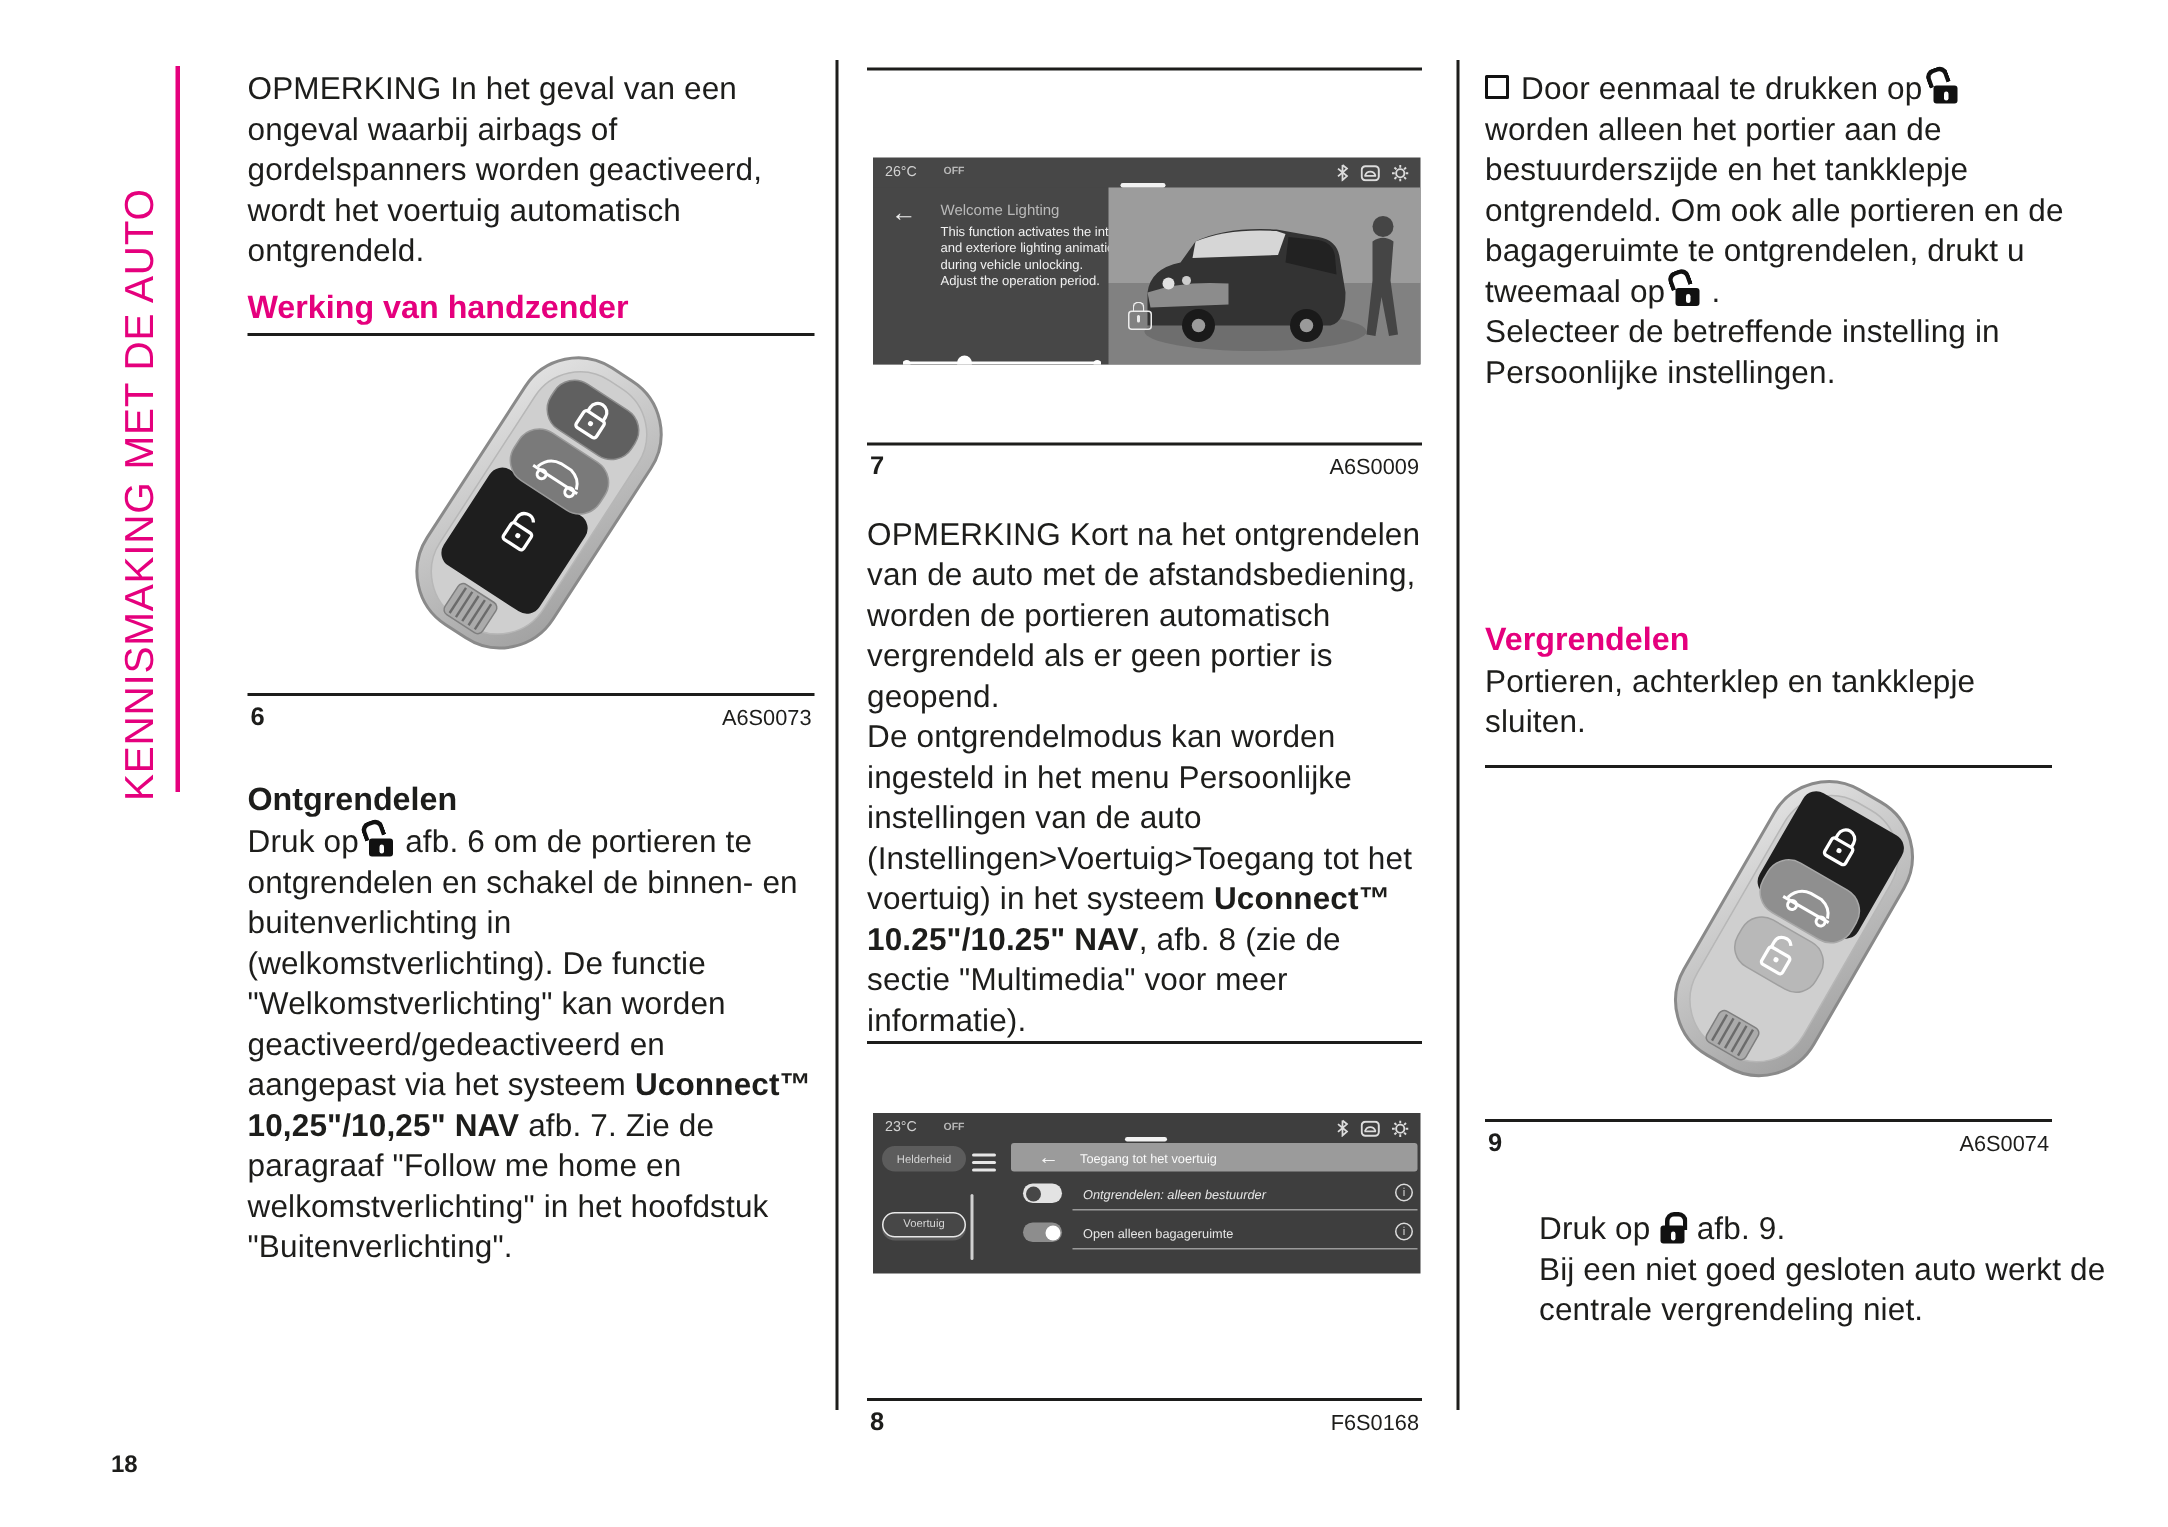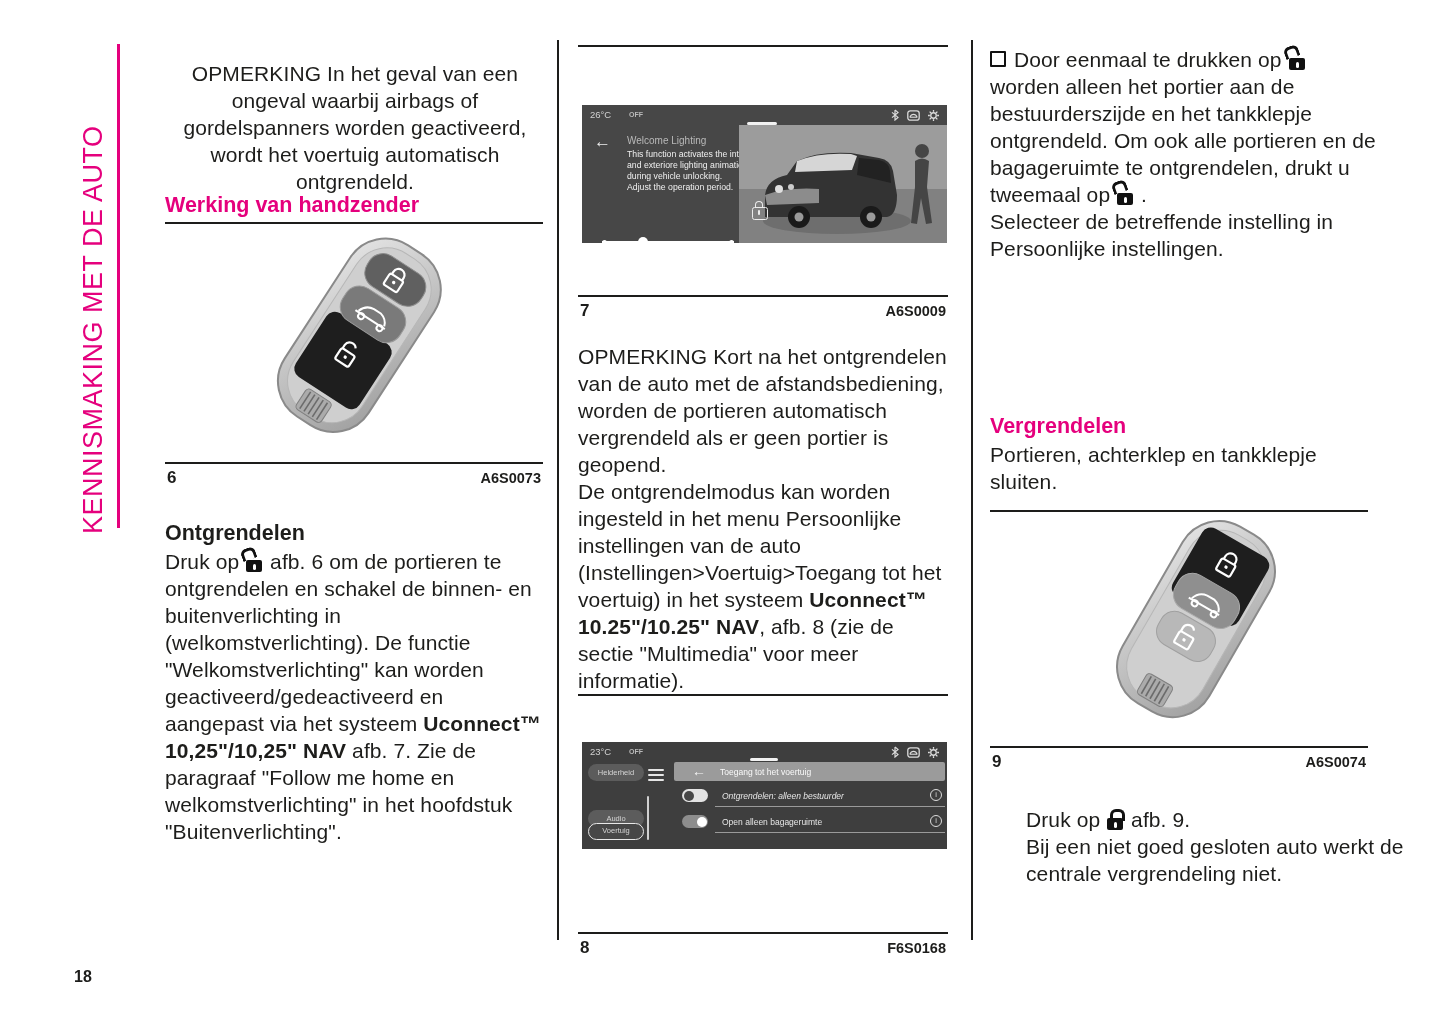--- a/index.html
+++ b/index.html
@@ -7,21 +7,21 @@
   #page{position:relative;width:1445px;height:1018px;background:#fff;overflow:hidden;}
   .abs{position:absolute;}
   .body-text{font-size:21px;line-height:27px;letter-spacing:.1px;}
   .body-text p{margin:0;}
   .bold{font-weight:bold;}
   .pink-heading{color:#e5007d;font-weight:bold;font-size:21.5px;line-height:26px;}
   .black-heading{font-weight:bold;font-size:21.5px;line-height:26px;}
   .fig-rule{border-top:2px solid #1d1d1b;height:0;}
   .fig-labels{display:flex;justify-content:space-between;align-items:baseline;}
   .fig-num{font-weight:bold;font-size:17px;}
-  .fig-code{font-weight:bold;font-size:14.5px;}
+  .fig-code{font-weight:normal;font-size:14.5px;}
   .vdivider{width:2px;background:#1d1d1b;}
 
   
   .side-title{writing-mode:vertical-rl;transform:rotate(180deg);
     color:#e5007d;font-size:27px;letter-spacing:.5px;white-space:nowrap;}
   .side-rule{width:3px;background:#e5007d;}
 
   
   .lock{display:inline-block;position:relative;width:19px;height:21px;vertical-align:-3px;}
   .lock::before{content:"";position:absolute;left:4px;top:0;width:9px;height:9px;
@@ -83,21 +83,21 @@
 <body>
 
 <div id="page">
 
   <div class="abs side-title" style="left:78px;top:42px;height:492px;">KENNISMAKING MET DE AUTO</div>
   <div class="abs side-rule" style="left:117px;top:44px;height:484px;"></div>
 
   <div class="abs vdivider" style="left:557px;top:40px;height:900px;"></div>
   <div class="abs vdivider" style="left:971px;top:40px;height:900px;"></div>
 
-  <div class="abs body-text" style="left:165px;top:60px;width:380px;text-align:center;">
+  <div class="abs body-text" style="left:165px;top:46px;width:380px;">
     <p><span>OPMERKING In het geval van een ongeval waarbij airbags of gordelspanners worden geactiveerd, wordt het voertuig automatisch ontgrendeld.</span></p>
   </div>
 
   <div class="abs pink-heading" style="left:165px;top:192px;">Werking van handzender</div>
 
   <div class="abs" style="left:165px;top:222px;width:378px;height:270px;">
     <div class="fig-rule"></div>
     <svg class="abs" style="left:40px;top:8px;" width="300" height="228" viewBox="0 0 300 228">
       <defs>
         <linearGradient id="silver6" x1="0" y1="0" x2="1" y2="1">
@@ -268,21 +268,21 @@
               <line x1="1.8" y1="10.2" x2="3.2" y2="8.8"></line>
                 <line x1="8.8" y1="3.2" x2="10.2" y2="1.8"></line>
             </g>
             </svg>
         </span>
       </div>
       <span class="tabline" style="left:168px;top:16px;width:28px;"></span>
 
       <div class="pill" style="top:22px;">Helderheid</div>
       <div class="pill" style="top:68px;">Audio</div>
-      <div class="pill selected" style="top:81px;">Voertuig</div>
+      <div class="pill selected" style="top:66px;">Voertuig</div>
       <div class="pill" style="top:112px;">Updates</div>
       <span class="scrollbar" style="left:65px;top:54px;height:44px;"></span>
 
       <div class="hamb">
           <i></i>
           <i></i>
           <i></i>
         </div>
 
       <div class="ss8-header">

